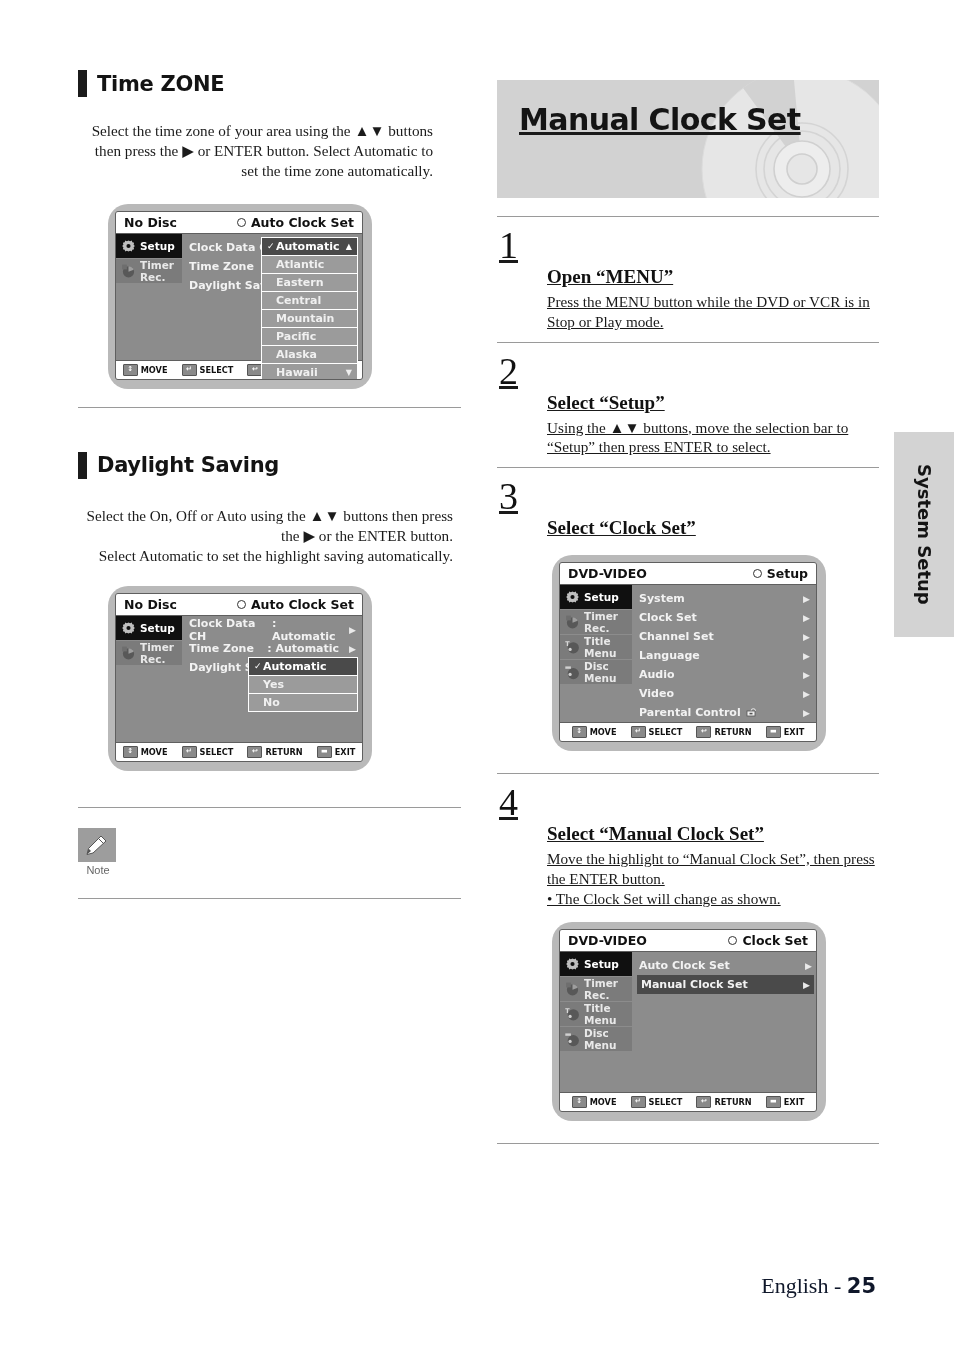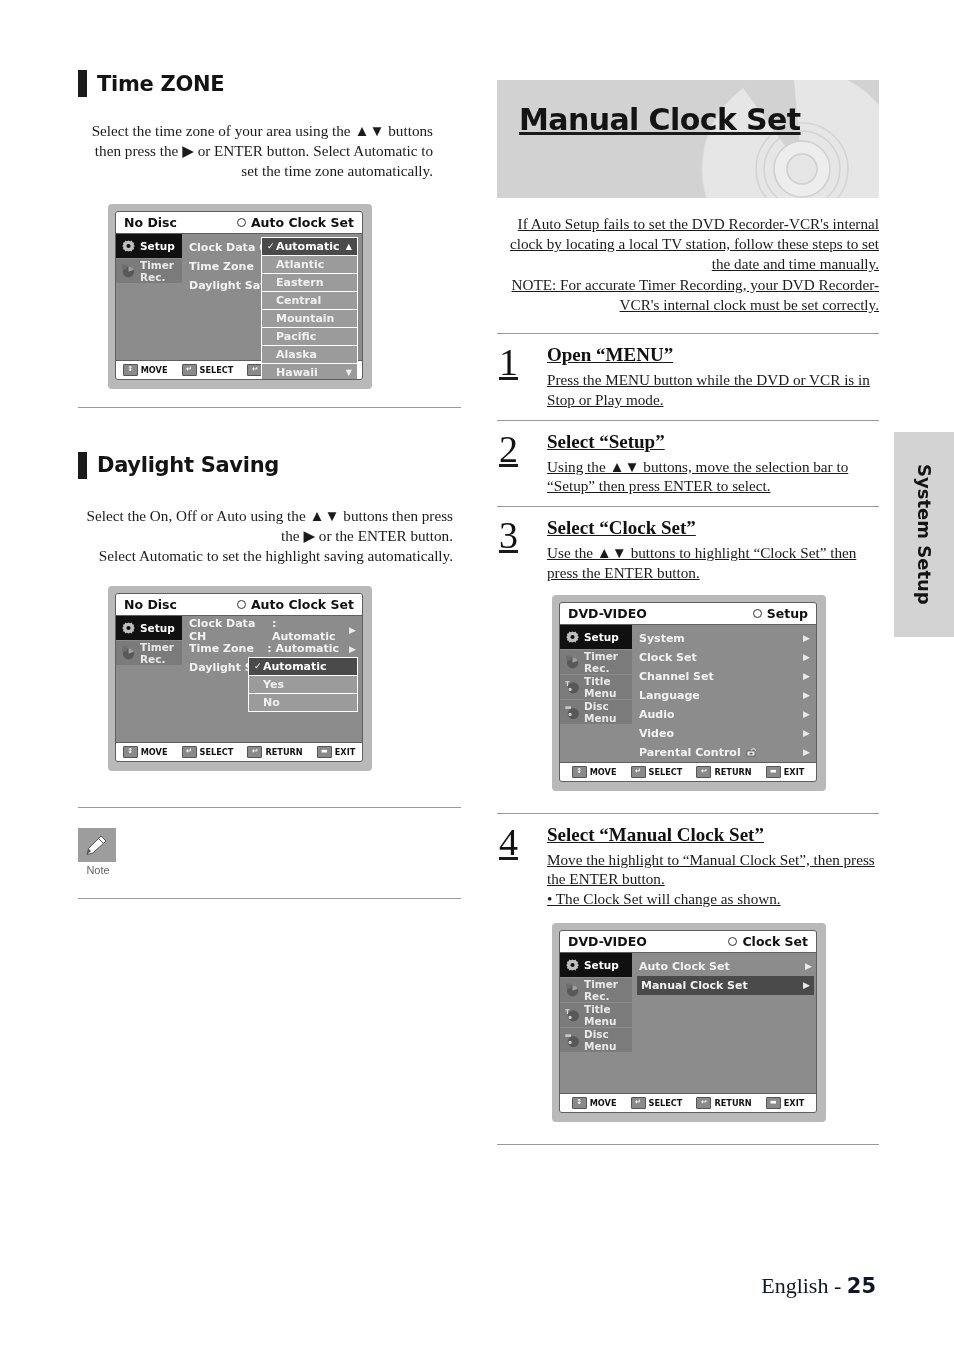--- a/index.html
+++ b/index.html
@@ -29,21 +29,21 @@
     font-family:"Liberation Serif", serif;
     font-size:15.2px; line-height:1.33; color:#1b1b1b;
     text-align:right;
   }
   .hrule { border:0; border-top:1.6px solid #9a9a9a; margin:0; }
 
   
   .osd-wrap { position:relative; }
   .osd-shadow {
     background:#b9b9b9;
-    border-radius:4px;
+    border-radius:20px;
     padding:7px 9px 9px 7px;
     display:inline-block;
   }
   .osd {
     background:#8c8c8c;
     border:1px solid #5f5f5f;
     border-radius:3px;
     width:246px;
     font-family:"DejaVu Sans", sans-serif;
     overflow:hidden;
@@ -146,21 +146,21 @@
   }
   .banner-disc { position:absolute; right:-28px; top:-16px; z-index:1; }
 
   
   .step { display:flex; gap:14px; padding:10px 0 10px 2px; }
   .step-num {
     font-family:"Liberation Serif", serif;
     font-size:38px; line-height:0.95; color:#111;
     width:34px; flex:0 0 34px; text-align:left;
   }
-  .step-body { flex:1; }
+  .step-body { flex:1;margin-top:39px; }
   .step-title {
     font-family:"Liberation Serif", serif;
     font-weight:bold; font-size:19px; margin:0 0 4px 0; color:#111;
   }
   .step-desc { font-size:15.2px; line-height:1.3; margin:0; }
   .step-sep { border:0; border-top:1.6px solid #9a9a9a; margin:0; }
   .banner-sep { border:0; border-top:1.6px solid #9a9a9a; margin:0; }
 
   
   .side-tab {
@@ -416,22 +416,20 @@
         <circle cx="105" cy="105" r="100" fill="none" stroke="#dcdcdc" stroke-width="1"></circle>
         <path d="M105 105 L46 24 A100 100 0 0 1 96 5 Z" fill="#d2d2d2"></path>
         <circle cx="105" cy="105" r="46" fill="none" stroke="#d4d4d4" stroke-width="1.6"></circle>
         <circle cx="105" cy="105" r="38" fill="none" stroke="#d4d4d4" stroke-width="1.6"></circle>
         <circle cx="105" cy="105" r="28" fill="#ededed" stroke="#d0d0d0" stroke-width="1.6"></circle>
         <circle cx="105" cy="105" r="15" fill="#e6e6e6" stroke="#cfcfcf" stroke-width="1.6"></circle>
       </svg>
       <h1>Manual Clock Set</h1>
     </div>
 
-    <div class="body-text" style="margin-top:16px; white-space:pre-line;">If Auto Setup fails to set the DVD Recorder-VCR's internal clock by locating a local TV station, follow these steps to set the date and time manually.
-NOTE: For accurate Timer Recording, your DVD Recorder-VCR's internal clock must be set correctly.</div>
 
     <hr class="banner-sep" style="margin-top:18px;">
 
     <div class="step">
       <div class="step-num">1</div>
       <div class="step-body">
         <div class="step-title">Open “MENU”</div>
         <div class="step-desc">Press the MENU button while the DVD or VCR is in Stop or Play mode.</div>
       </div>
     </div>
@@ -443,21 +441,20 @@
         <div class="step-title">Select “Setup”</div>
         <div class="step-desc">Using the ▲▼ buttons, move the selection bar to “Setup” then press ENTER to select.</div>
       </div>
     </div>
     <hr class="step-sep">
 
     <div class="step" style="padding-bottom:2px;">
       <div class="step-num">3</div>
       <div class="step-body">
         <div class="step-title">Select “Clock Set”</div>
-        <div class="step-desc">Use the ▲▼ buttons to highlight “Clock Set” then press the ENTER button.</div>
       </div>
     </div>
 
     <div class="osd-wrap" style="margin:10px 0 0 55px;">
       <div class="osd-shadow">
         <div class="osd wide">
           <div class="osd-title">
             <span>DVD-VIDEO</span>
             <span class="right">
               <span class="dot-o"></span>

